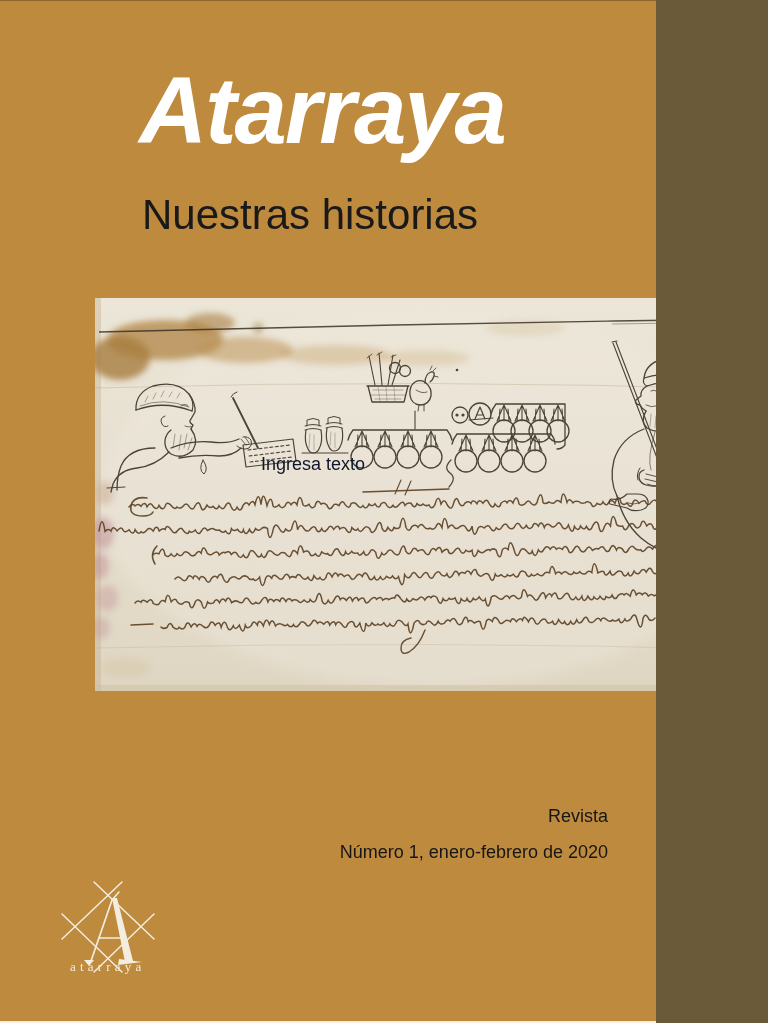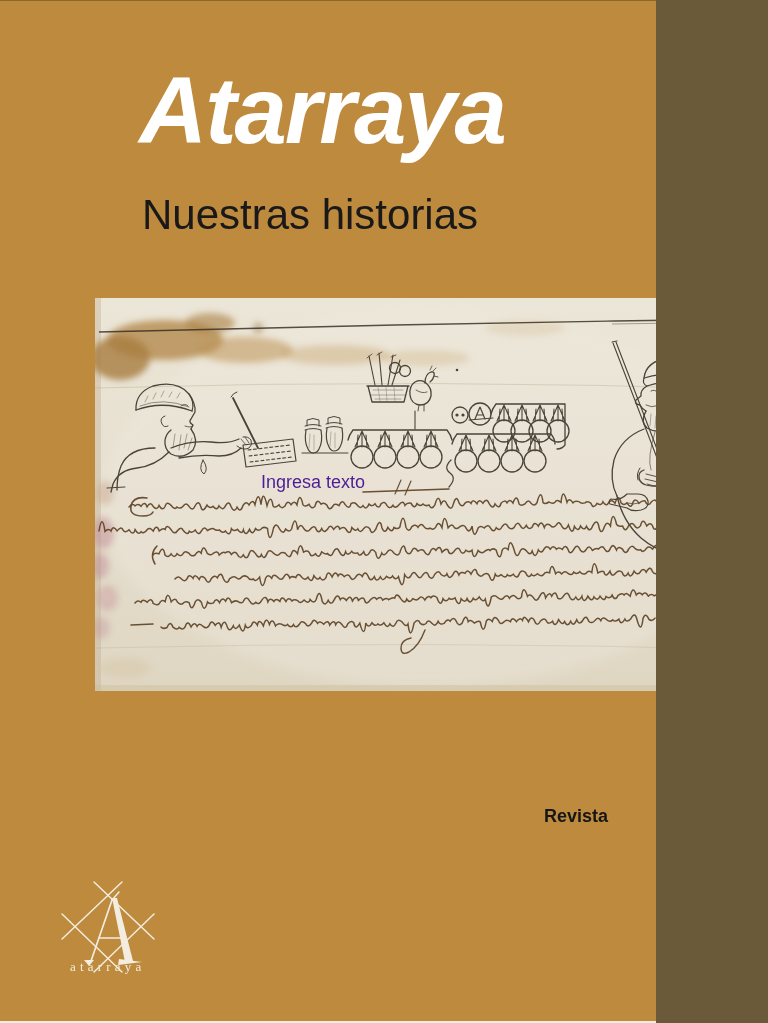--- a/index.html
+++ b/index.html
@@ -11,23 +11,23 @@
   .title{position:absolute;left:0;right:0;top:64px;margin:0;text-align:center;
          transform:translateX(-6px);font-size:94px;line-height:1;font-weight:bold;
          font-style:italic;color:#ffffff;letter-spacing:-2px;}
   .subtitle{position:absolute;left:0;right:0;top:194px;margin:0;text-align:center;
             transform:translateX(-18px);font-size:42px;line-height:1;font-weight:400;color:#191919;}
 
   .manuscript{position:absolute;left:95px;top:298px;width:670px;height:393px;}
   .manuscript svg{display:block;width:670px;height:393px;}
 
   .placeholder{position:absolute;left:261px;top:454px;font-size:18px;line-height:20px;
-               color:#4c1d95;cursor:text;white-space:nowrap;margin-top:18px;}
-
-  .issue-info{position:absolute;right:48px;top:798px;text-align:right;color:#161616;font-size:18px;font-weight:bold;}
+               color:#0f172a;cursor:text;white-space:nowrap;}
+
+  .issue-info{position:absolute;right:48px;top:798px;text-align:right;color:#161616;font-size:18px;}
   .issue-info div{line-height:36px;}
 
   .logo{position:absolute;left:55px;top:870px;width:110px;height:115px;}
   .wordmark{position:absolute;left:70px;top:959px;font-family:"Liberation Serif",serif;
             font-size:13px;letter-spacing:4.2px;color:#F2EDDE;white-space:nowrap;}
 
   .scribble{stroke:#5E4325;stroke-width:1.5;fill:none;opacity:.92;stroke-linecap:round;}
   .hw-extra{stroke:#5E4325;fill:none;stroke-linecap:round;opacity:.92;}
 </style>
 </head>
@@ -210,20 +210,21 @@
         <path class="hw-extra" d="M568 322 q20 -4 40 -2 q8 1 6 5" stroke-width="1.4"></path>
         <path class="hw-extra" d="M330 332 q-6 16 -16 22 q-8 4 -8 -4 q0 -8 10 -10" stroke-width="1.4"></path>
       </g>
     </svg>
   </figure>
 
   <div class="placeholder">Ingresa texto</div>
 
   <div class="issue-info">
     <div>Revista</div>
+    <div>Número 1, enero-febrero de 2020</div>
   </div>
 
   <div class="logo">
     <svg viewBox="0 0 110 115" width="110" height="115">
       <g stroke="#F2EDDE" fill="none" stroke-width="1.5" stroke-linecap="round">
         <path d="M7 69 L67 12"></path>
         <path d="M39 12 L99 69"></path>
         <path d="M7 44 L67 102"></path>
         <path d="M99 44 L39 102"></path>
         <path d="M57 30 L36 91" stroke-width="1.7"></path>

